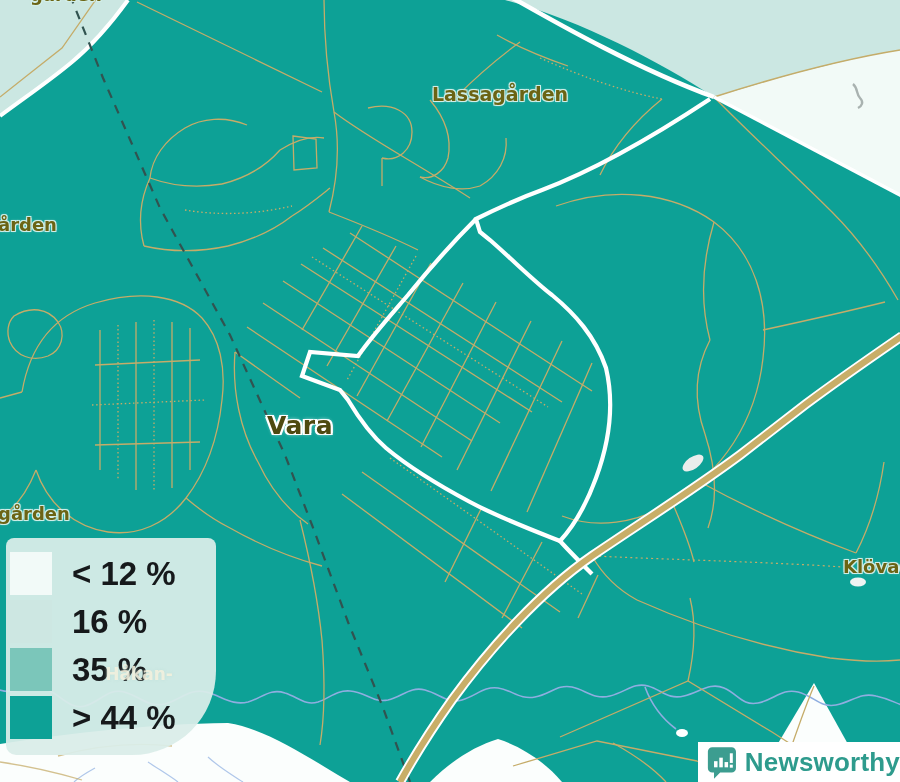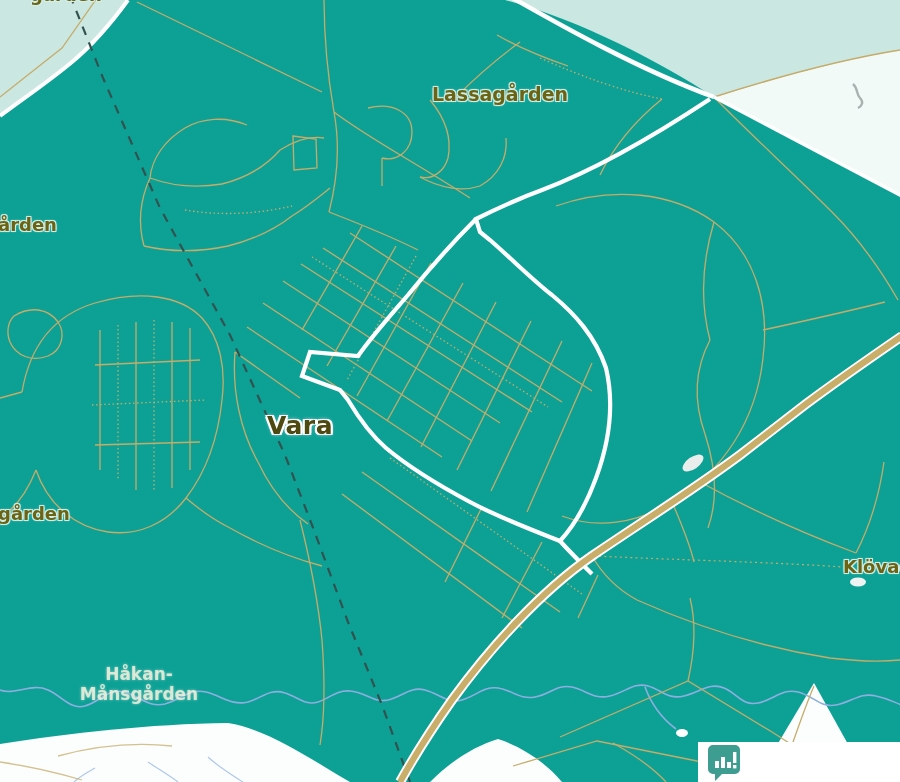--- a/index.html
+++ b/index.html
@@ -194,28 +194,46 @@
   </svg>
 
   <div class="label lbl-med" style="left:420px;top:83px;width:160px;text-align:center;">Lassagården</div>
   <div class="label lbl-vara" style="left:240px;top:411px;width:120px;text-align:center;">Vara</div>
   <div class="label lbl-sm" style="left:843px;top:556px;">Klövagår</div>
   <div class="label lbl-sm" style="left:-2px;top:214px;">ården</div>
   <div class="label lbl-sm" style="left:-2px;top:503px;">gården</div>
   <div class="label lbl-sm" style="left:30px;top:-16px;">gården</div>
   <div class="label lbl-ghost" style="left:44px;top:664px;width:190px;">
     <div>Håkan-</div>
-    <div>Månsgården</div>
   </div>
 
+  <div id="legend">
+    <div class="lrow" style="top:14px;">
+      <div class="swatch" style="background-color: rgb(242, 250, 248);"></div>
+      <div class="ltext">&lt; 12 %</div>
+    </div>
+    <div class="lrow" style="top:62px;">
+      <div class="swatch" style="background-color: rgb(205, 231, 226);"></div>
+      <div class="ltext">16 %</div>
+    </div>
+    <div class="lrow" style="top:110px;">
+      <div class="swatch" style="background-color: rgb(123, 198, 186);"></div>
+      <div class="ltext">35 %</div>
+    </div>
+    <div class="lrow" style="top:158px;">
+      <div class="swatch" style="background-color: rgb(13, 161, 150);"></div>
+      <div class="ltext">&gt; 44 %</div>
+    </div>
+  </div>
 
   <div id="brandbar">
     <svg width="34" height="37" viewBox="0 0 34 37">
       <path d="M6,1 h22 a5,5 0 0 1 5,5 v19 a5,5 0 0 1 -5,5 h-13 l-7,7 v-7 h-2 a5,5 0 0 1 -5,-5 v-19 a5,5 0 0 1 5,-5 z" fill="#3C9D90"></path>
       <rect x="8" y="17" width="4" height="7" fill="#fff"></rect>
       <rect x="14" y="13" width="4" height="11" fill="#fff"></rect>
       <rect x="20" y="18" width="4" height="6" fill="#fff"></rect>
       <rect x="26" y="8" width="3.4" height="11" fill="#fff"></rect>
       <rect x="26" y="21" width="3.4" height="3.4" fill="#fff"></rect>
     </svg>
+    <span id="brandname">Newsworthy</span>
   </div>
 
 </div>
 
 </body></html>

